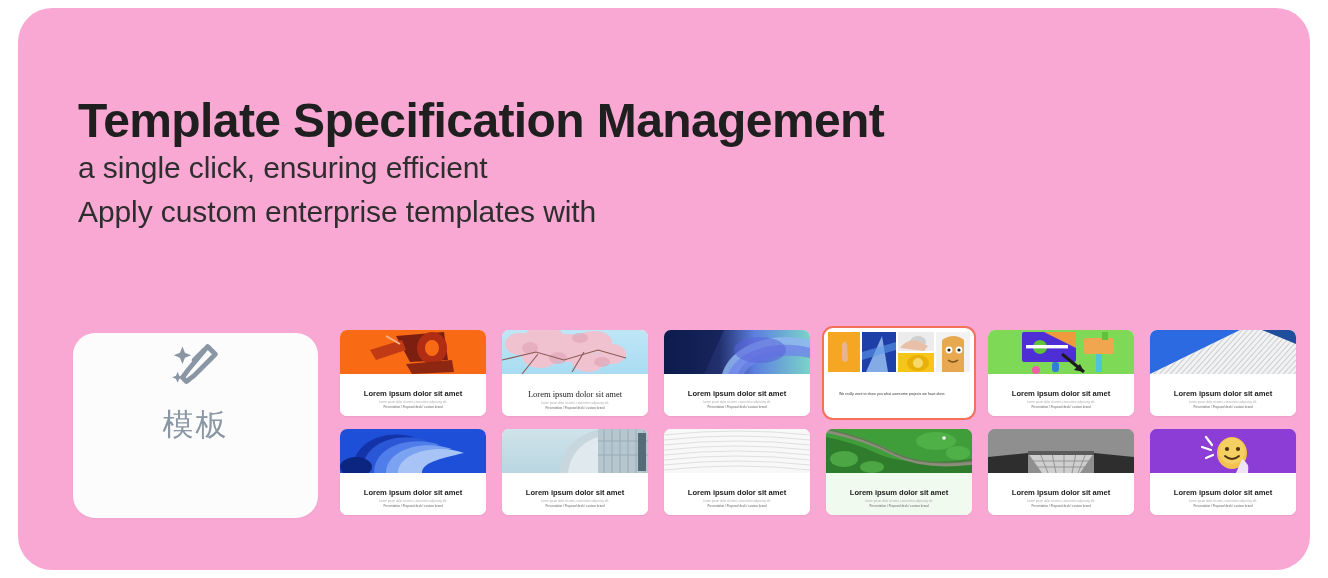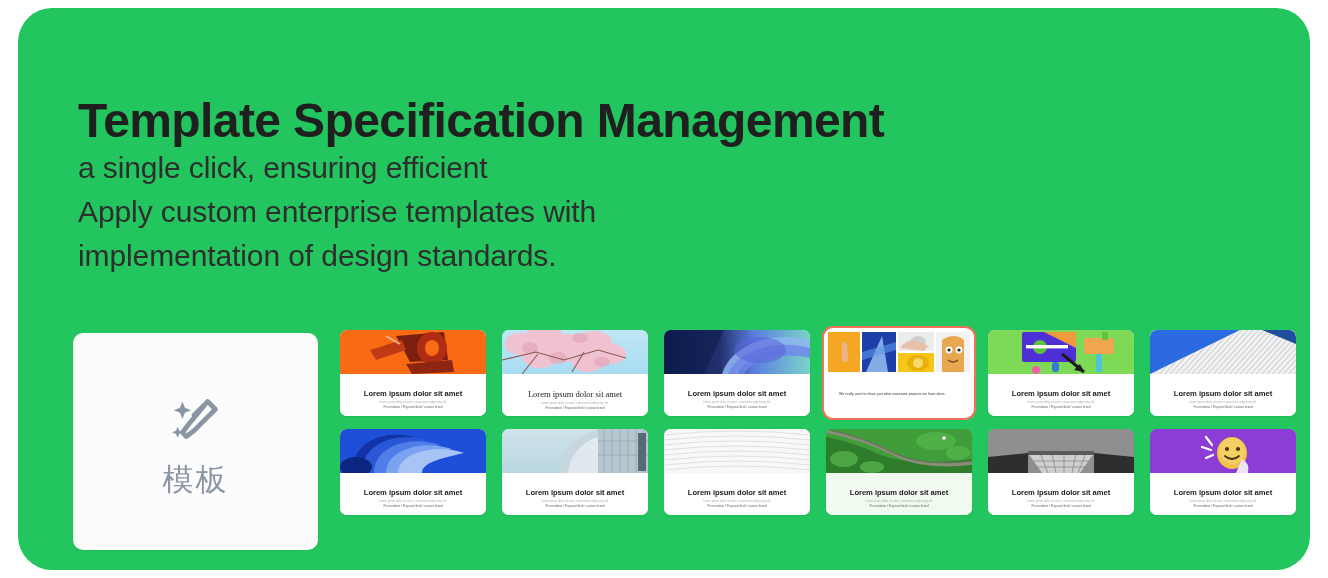--- a/index.html
+++ b/index.html
@@ -2,41 +2,41 @@
 <html><head>
 <meta charset="utf-8">
 <style>
   html,body{margin:0;padding:0;background:#ffffff;}
   body{width:1328px;height:578px;font-family:"Liberation Sans",sans-serif;-webkit-font-smoothing:antialiased;}
 
   .stage{position:relative;width:1328px;height:578px;overflow:hidden;background:#ffffff;}
 
   .panel{
     position:absolute;left:18px;top:8px;width:1292px;height:562px;
-    background:#22c55e;border-radius:34px;
+    background:#f9a8d4;border-radius:34px;
   }
 
   .title{
     position:absolute;left:60px;top:55px;width:1120px;
     font-size:48px;font-weight:700;letter-spacing:-0.6px;color:#1f1f1f;
     line-height:1.1;white-space:nowrap;
   }
 
   .subtitle{
     position:absolute;left:60px;top:138px;width:760px;
     font-size:30px;font-weight:400;color:#2e2e2e;line-height:1.47;
     letter-spacing:-0.1px;
   }
   .subtitle div{white-space:nowrap;}
 
   
   .tpl-card{
-    position:absolute;left:55px;top:325px;width:245px;height:217px;
-    background:#fcfcfc;border-radius:10px;
-    display:flex;flex-direction:column;align-items:center;justify-content:center;
+    position:absolute;left:55px;top:325px;width:245px;height:185px;
+    background:#fcfcfc;border-radius:22px;
+    display:flex;flex-direction:column;align-items:center;
     box-shadow:0 1px 2px rgba(0,0,0,0.04);
   }
   .tpl-icon{width:62px;height:62px;display:block;margin-bottom:14px;}
   .tpl-label{font-size:31px;color:#8b96a5;font-weight:500;letter-spacing:2px;line-height:1;}
 
   
   .grid{
     position:absolute;left:322px;top:322px;
     display:grid;grid-template-columns:repeat(6,146px);
     grid-auto-rows:86px;column-gap:16px;row-gap:13px;
@@ -82,21 +82,20 @@
 <body>
 
 <div class="stage">
   <div class="panel">
 
     <h1 class="title">Template Specification Management</h1>
 
     <div class="subtitle">
       <div>a single click, ensuring efficient</div>
       <div>Apply custom enterprise templates with</div>
-      <div>implementation of design standards.</div>
     </div>
 
     <div class="tpl-card">
       <svg class="tpl-icon" viewBox="0 0 64 64" fill="none">
         <path d="M44 14 L52 22 L30 44 L22 50 L18 46 L24 38 Z" stroke="#8b96a5" stroke-width="5" stroke-linejoin="round" stroke-linecap="round" fill="none"></path>
         <path d="M40 18 L30 28" stroke="#8b96a5" stroke-width="5" stroke-linecap="round"></path>
         <path d="M18 14 l2.6 6.4 6.4 2.6 -6.4 2.6 -2.6 6.4 -2.6 -6.4 -6.4 -2.6 6.4 -2.6 Z" fill="#8b96a5"></path>
         <path d="M13 40 l1.7 4 4 1.7 -4 1.7 -1.7 4 -1.7 -4 -4 -1.7 4 -1.7 Z" fill="#8b96a5"></path>
       </svg>
       <div class="tpl-label">模板</div>

